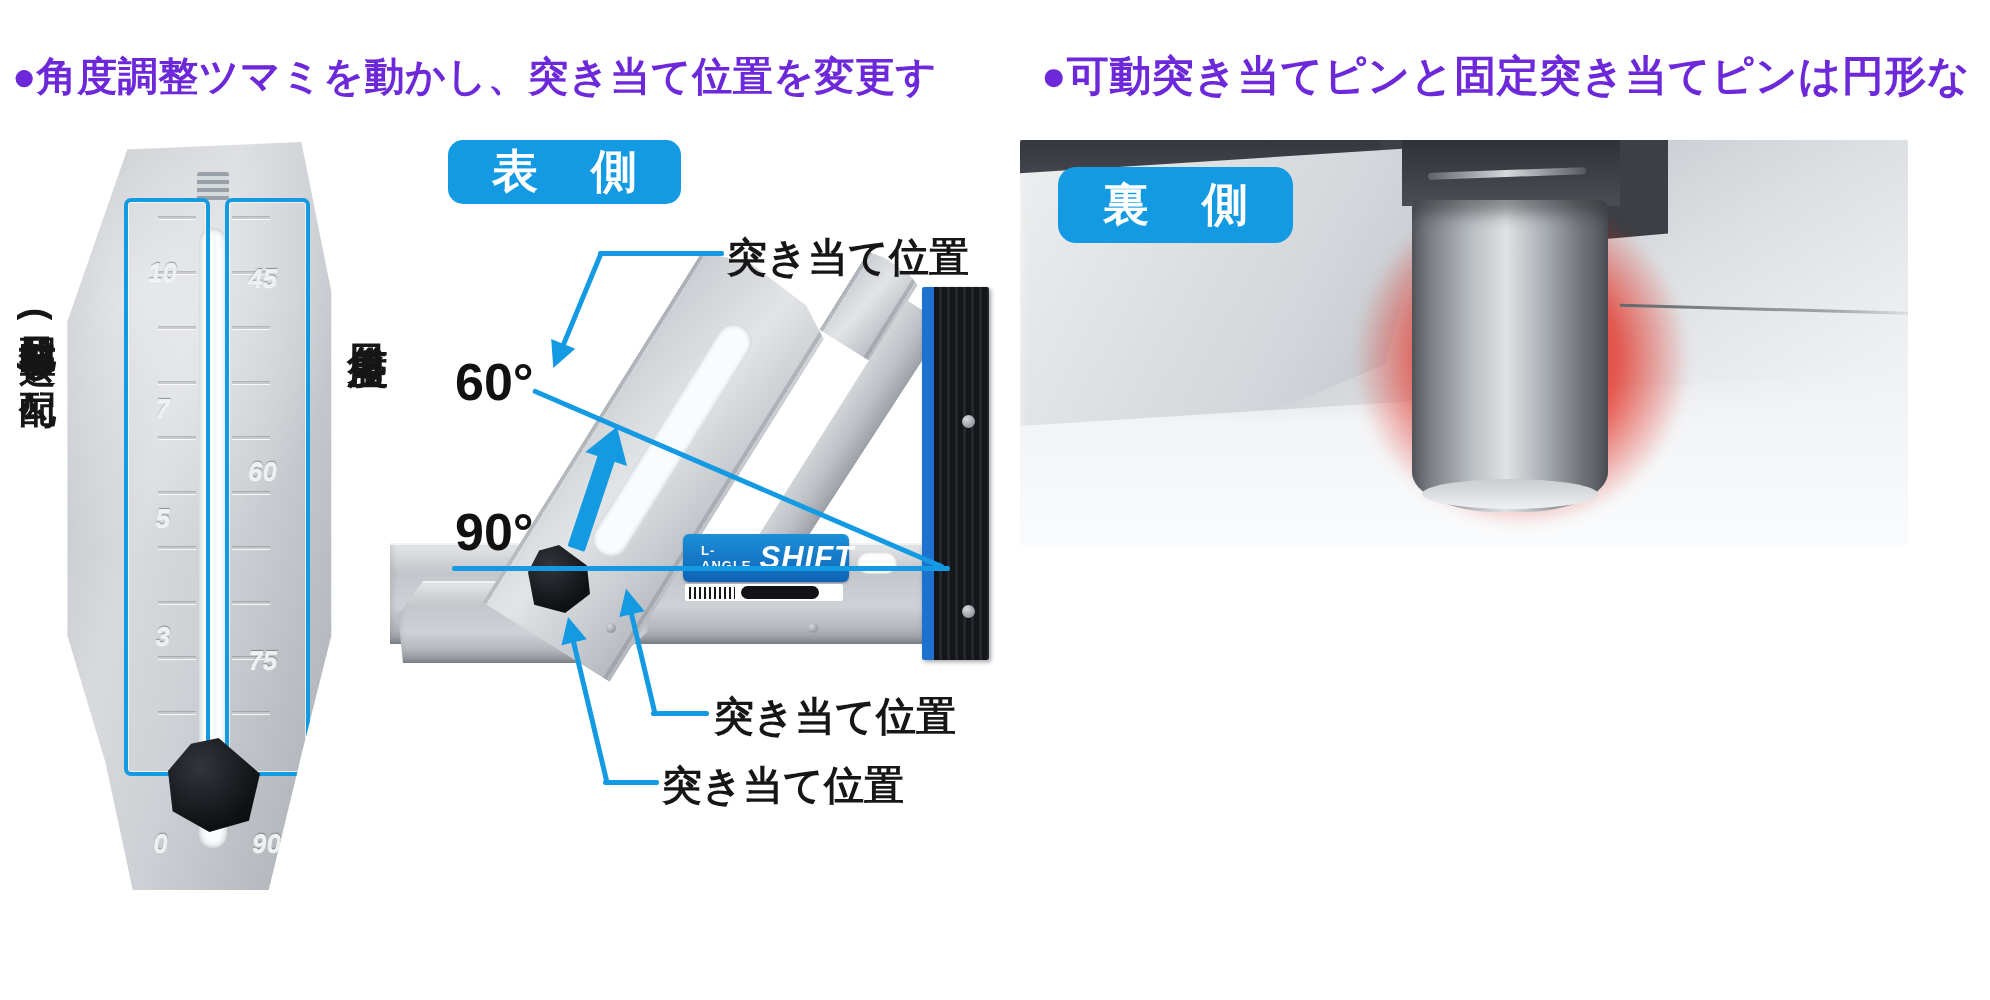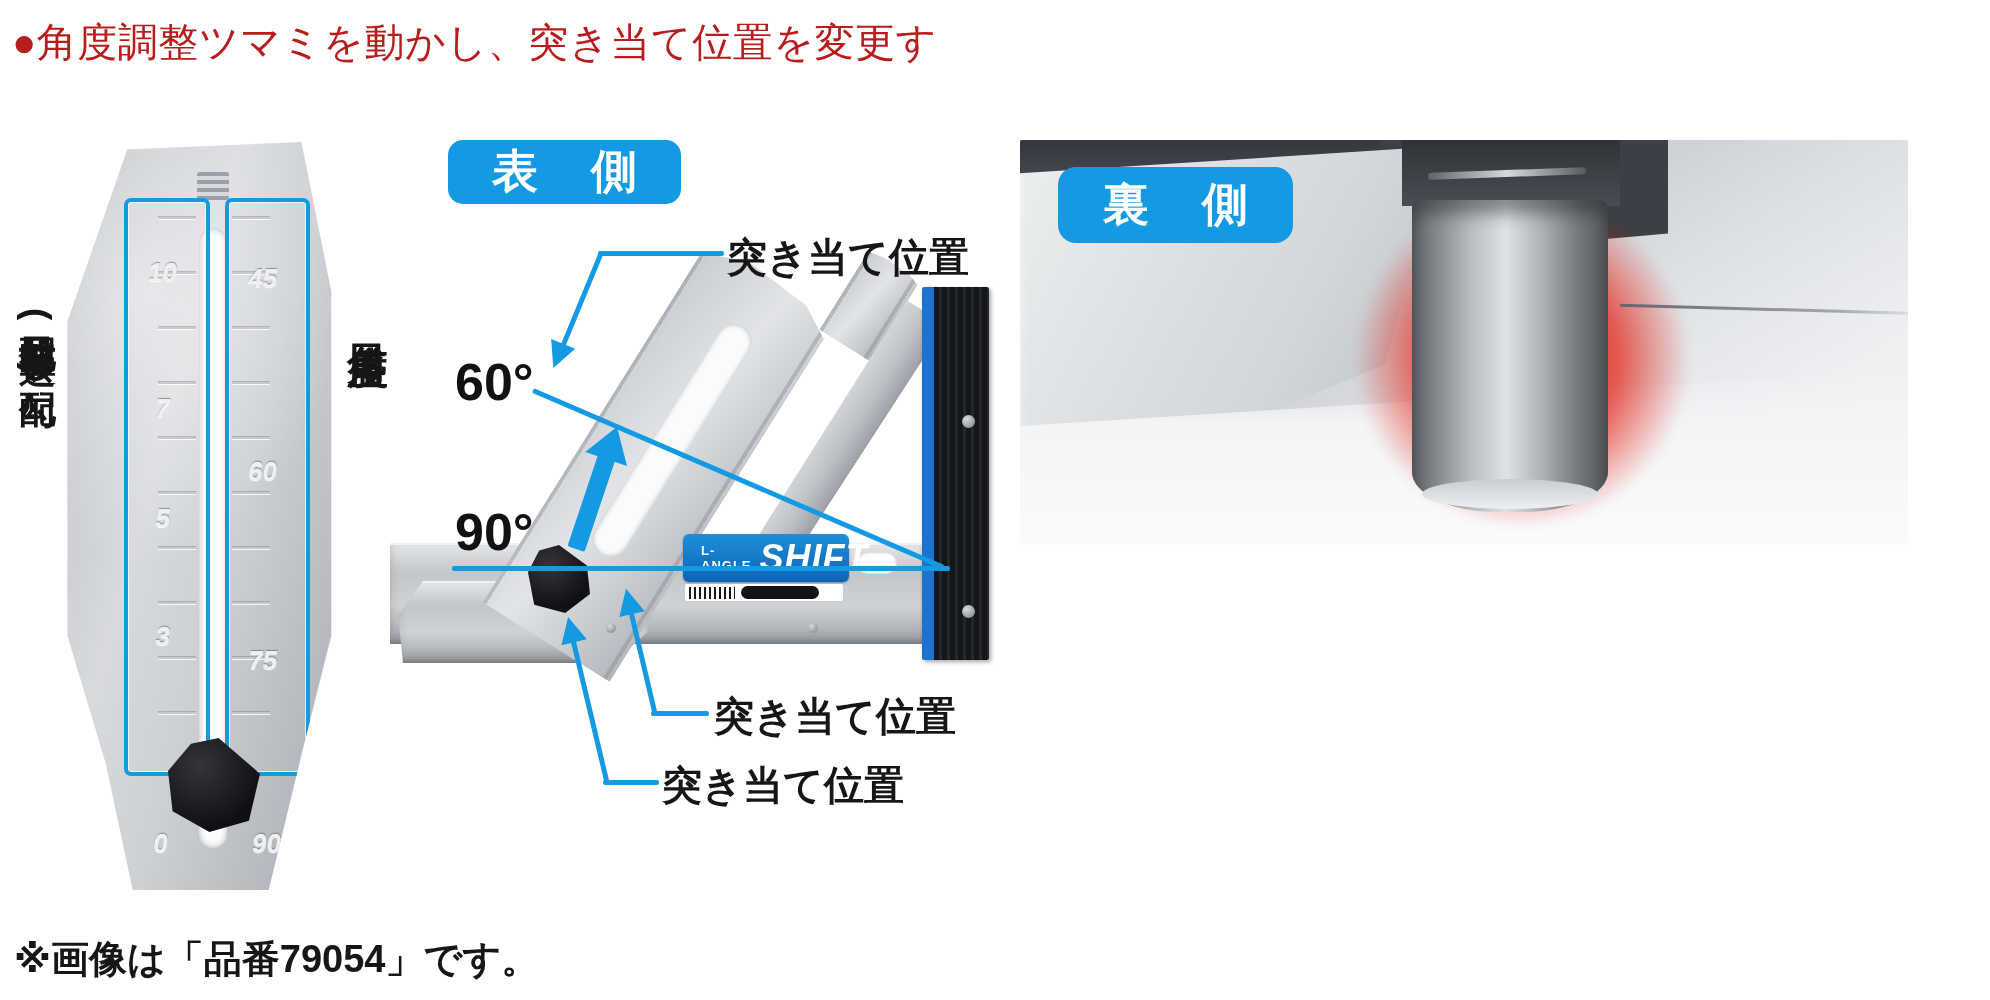--- a/index.html
+++ b/index.html
@@ -6,21 +6,21 @@
     --accent:#149ae3;
     --fence-blue:#1e72cf;
     --ink:#141414;
   }
   html,body{margin:0;padding:0;background:#fff;}
   .canvas{
     position:relative;width:1990px;height:1000px;background:#ffffff;overflow:hidden;
     font-family:"Liberation Sans","DejaVu Sans",sans-serif;color:var(--ink);
   }
   .abs{position:absolute;}
-  .jtext{font-weight:normal;color:#b91c1c;letter-spacing:0.5px;}
+  .jtext{font-weight:bold;color:#6d28d9;letter-spacing:0.5px;margin-top:34px;}
   
   .intro{line-height:53px;font-size:40px;}
   .intro .l2{padding-left:26px;}
   .intro-r{line-height:55px;font-size:42px;}
   .intro-r .l2{padding-left:54px;}
   
   .vlabel{writing-mode:vertical-rl;text-orientation:mixed;font-weight:bold;color:#161616;}
   
   .badge{background:var(--accent);border-radius:15px;display:flex;align-items:center;justify-content:center;}
   .badge span{color:#fff;font-weight:bold;font-size:46px;letter-spacing:1.15em;margin-right:-1.15em;}
@@ -75,21 +75,21 @@
     background:repeating-linear-gradient(90deg,#14161a 0 5px,#23262c 5px 8px);
     border-radius:2px;box-shadow:2px 2px 4px rgba(30,33,38,.4);
   }
   .screw{border-radius:50%;background:radial-gradient(circle at 35% 30%,#d6dadd,#7c8086);}
   .shift-label{
     background:linear-gradient(180deg,#1d8fd9 0%,#0e63b5 100%);
     border-radius:6px;display:flex;align-items:center;gap:8px;padding:0 10px;box-sizing:border-box;
     box-shadow:0 1px 2px rgba(20,25,30,.4);
   }
   .shift-small{color:#fff;font-size:13px;font-weight:bold;letter-spacing:1px;}
-  .shift-big{color:#fff;font-size:36px;font-weight:bold;font-style:italic;letter-spacing:1px;}
+  .shift-big{color:#fff;font-size:31px;font-weight:bold;font-style:italic;letter-spacing:1px;}
   .logo-tri{width:16px;height:22px;background:#fff;clip-path:polygon(0 100%,55% 0,100% 20%,45% 100%);}
   .qr{width:16px;height:16px;background:
       repeating-linear-gradient(0deg,#dfe9f4 0 2px,transparent 2px 4px),
       repeating-linear-gradient(90deg,#dfe9f4 0 2px,#2d7ec4 2px 4px);}
   .barstrip{background:#fff;border-radius:2px;display:flex;align-items:center;gap:6px;padding:0 4px;box-sizing:border-box;}
   .barcode{width:46px;height:12px;background:repeating-linear-gradient(90deg,#15161a 0 2px,#fff 2px 5px);}
   .penbar{width:78px;height:13px;background:#121317;border-radius:7px;}
   .thick-arrow{transform-origin:left center;}
   .thick-arrow .shaft{position:absolute;left:0;top:-9px;width:97px;height:18px;background:var(--accent);border-radius:2px;}
   .thick-arrow .head{position:absolute;left:95px;top:-22px;width:0;height:0;
@@ -121,20 +121,21 @@
 </style>
 </head>
 <body>
 
 <div class="canvas">
 
   <div class="abs intro jtext" style="left:12px;top:16px;width:980px;">
     <div class="l1">●角度調整ツマミを動かし、突き当て位置を変更す</div>
   </div>
   <div class="abs intro-r jtext" style="left:1041px;top:14px;width:950px;">
+    <div class="l1">●可動突き当てピンと固定突き当てピンは円形な</div>
   </div>
 
   <div class="abs ltool" style="left:62px;top:142px;width:272px;height:748px;">
     <div class="abs lscrew" style="left:135px;top:30px;width:32px;height:28px;"></div>
     <div class="abs lslot" style="left:137px;top:86px;width:28px;height:620px;"></div>
 
     <div class="abs hl-rect" style="left:62px;top:56px;width:78px;height:570px;"></div>
     <div class="abs hl-rect" style="left:163px;top:56px;width:77px;height:570px;"></div>
     <div class="abs ticks" style="left:96px;top:74px;width:38px;height:540px;"></div>
     <div class="abs ticks" style="left:170px;top:74px;width:38px;height:540px;"></div>
@@ -232,15 +233,14 @@
       <div class="streak"></div>
     </div>
     <div class="abs bp-pin" style="left:392px;top:60px;width:196px;height:312px;"></div>
     <div class="abs bp-blade" style="left:600px;top:168px;width:310px;height:3px;"></div>
   </div>
 
   <div class="abs badge" style="left:1058px;top:167px;width:235px;height:76px;border-radius:18px;">
     <span>裏側</span>
   </div>
 
-  <div class="abs footer" style="left:14px;top:934px;">※画像は「品番79054」です。</div>
 
 </div>
 
 </body></html>

